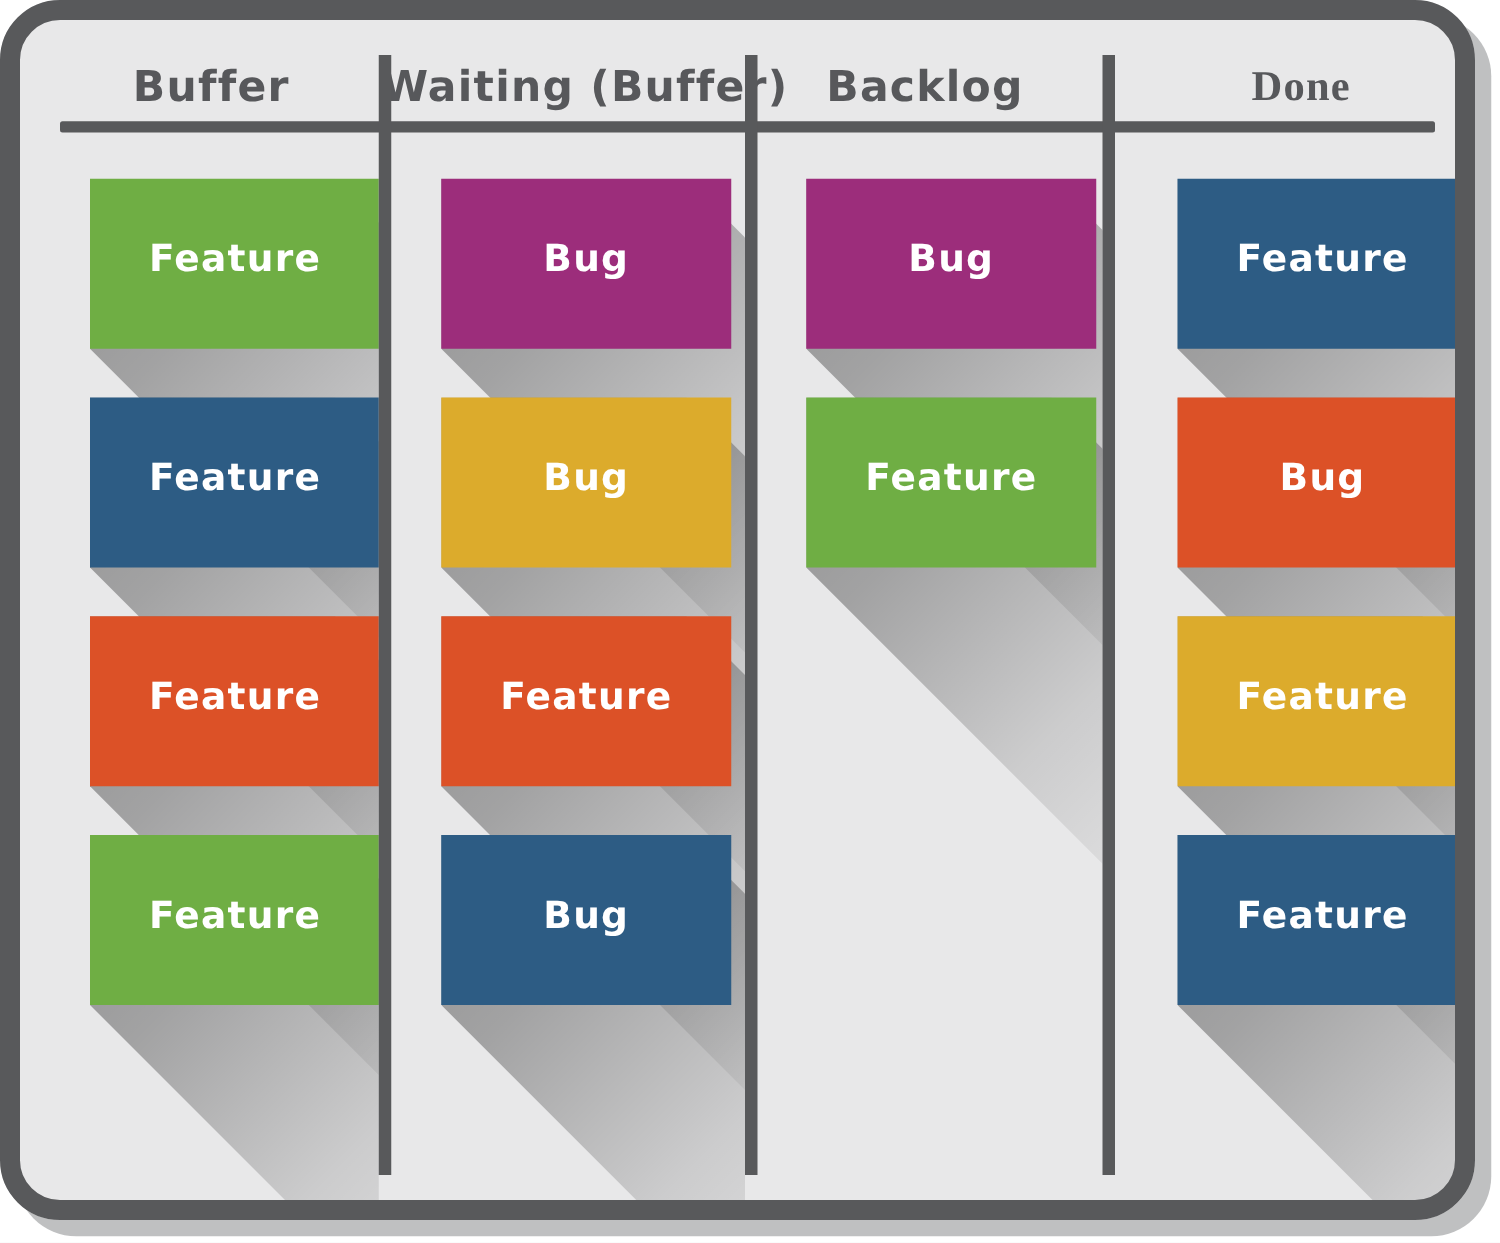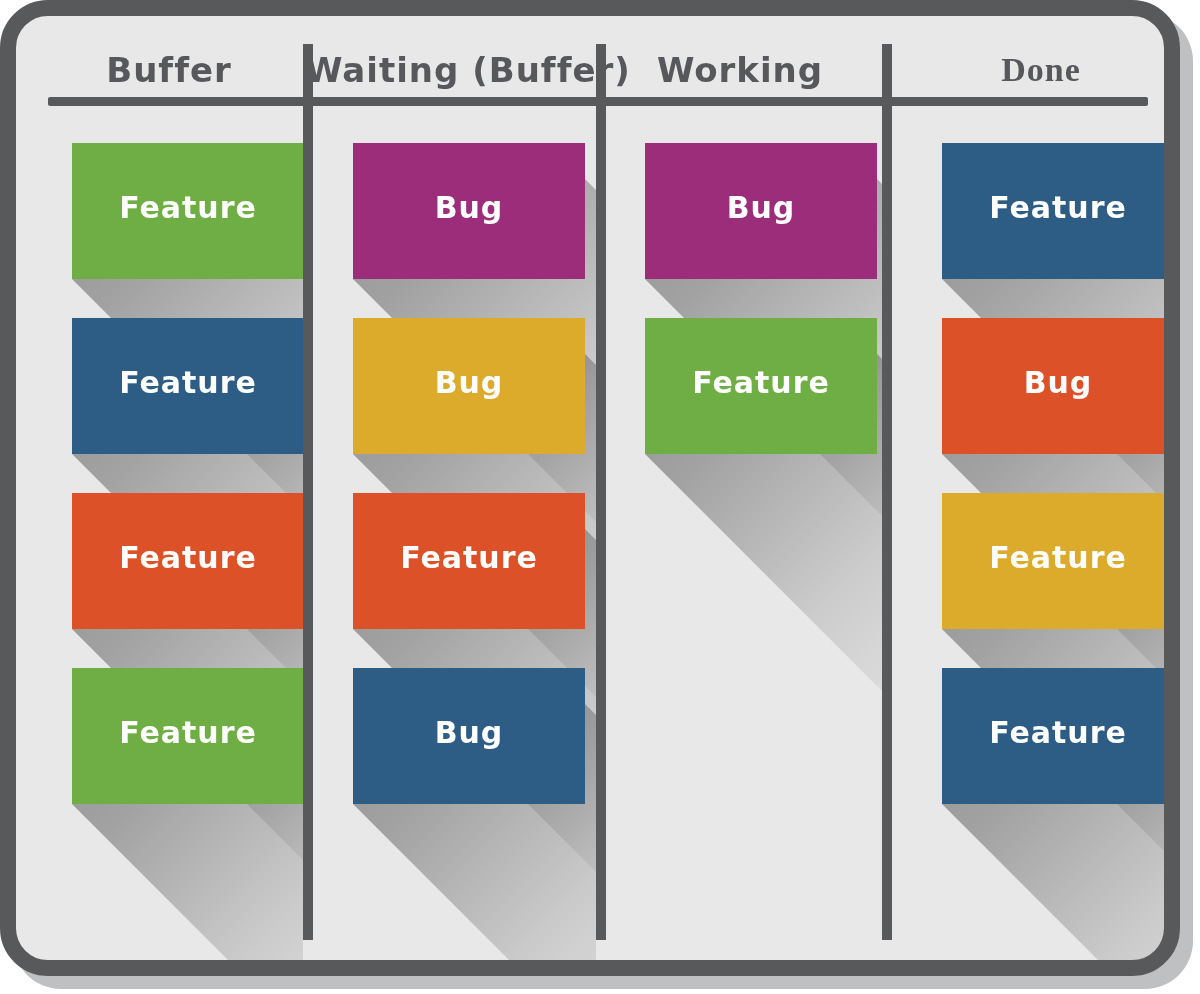--- a/index.html
+++ b/index.html
@@ -193,21 +193,21 @@
   <div class="card-slot" style="top: 562px;">
     <div class="card-shadow"></div>
     <div class="card" style="background: rgb(45, 92, 132);">
       <span class="card-label">Bug</span>
     </div>
   </div>
 </div>
   </div>
 
   <div class="column col-2">
-    <div class="col-title">Working</div>
+    <div class="col-title">Backlog</div>
     <div class="col-cards">
   <div class="card-slot" style="top: 37px;">
     <div class="card-shadow"></div>
     <div class="card" style="background: rgb(156, 45, 123);">
       <span class="card-label">Bug</span>
     </div>
   </div>
 
   <div class="card-slot" style="top: 212px;">
     <div class="card-shadow"></div>

